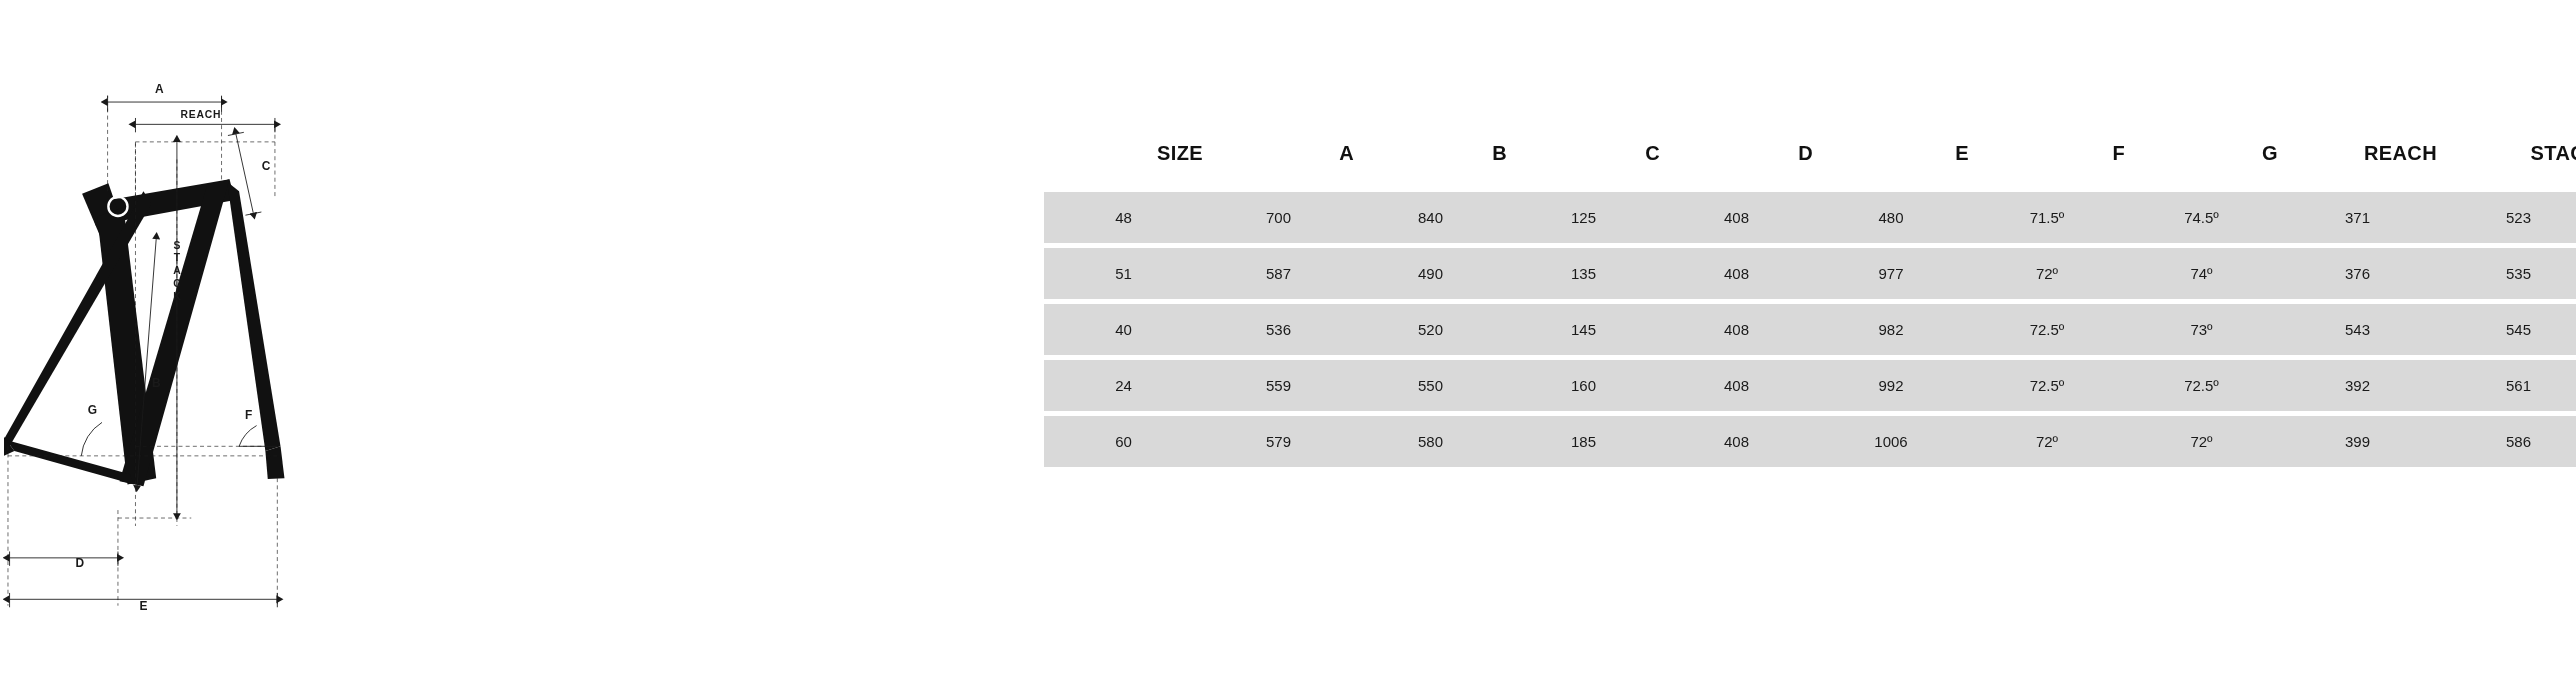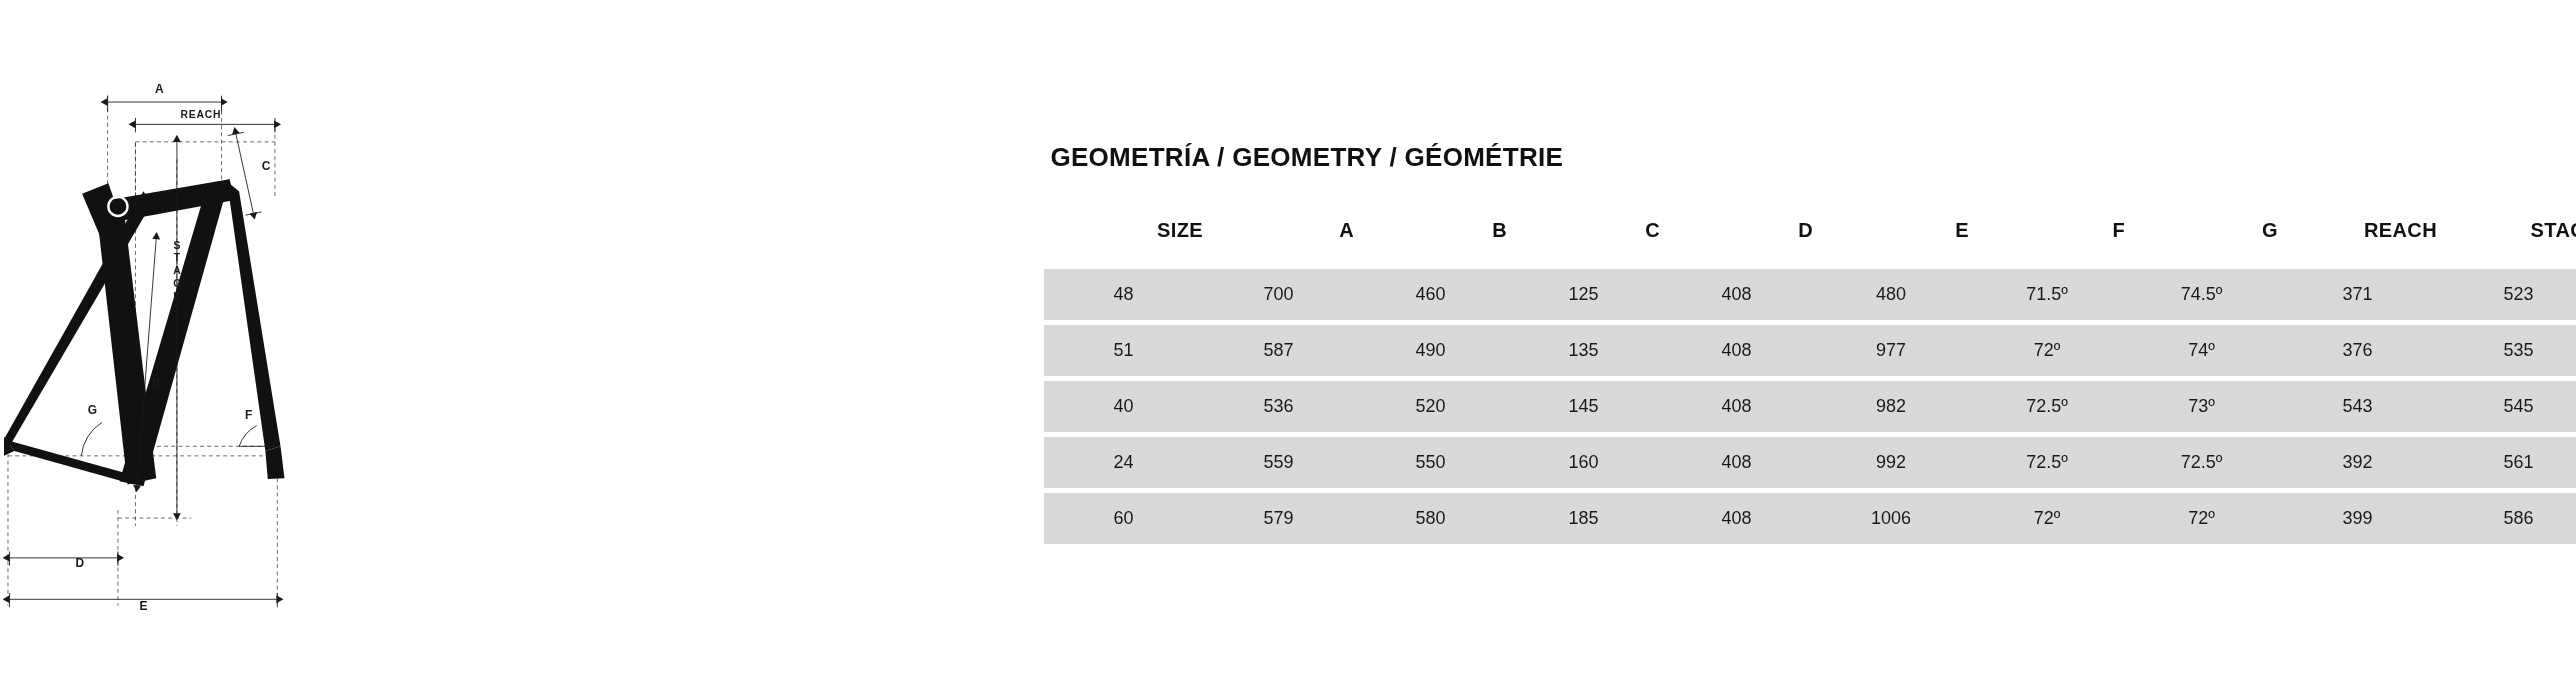--- a/index.html
+++ b/index.html
@@ -53,21 +53,21 @@
   }
   table.geo th {
     font-size: 20px;
     font-weight: bold;
     color: #111111;
     padding: 0 0 22px 0;
     text-align: right;
     letter-spacing: 0.4px;
   }
   table.geo td {
-    font-size: 18px;
+    font-size: 15px;
     color: #1a1a1a;
     text-align: center;
     height: 51px;
     padding: 0;
   }
   table.geo tbody tr {
     background: #d9d9d9;
   }
   table.geo tbody tr td {
     border-top: 5.6px solid #ffffff;
@@ -245,21 +245,20 @@
         <text class="stack-letter" x="222" y="312" text-anchor="middle">S</text>
         <text class="stack-letter" x="222" y="328" text-anchor="middle">T</text>
         <text class="stack-letter" x="222" y="344" text-anchor="middle">A</text>
         <text class="stack-letter" x="222" y="360" text-anchor="middle">C</text>
         <text class="stack-letter" x="222" y="376" text-anchor="middle">K</text>
       </g>
     </svg>
   </div>
 
   <div class="table-panel">
-    <h1 class="table-title">GEOMETRÍA / GEOMETRY / GÉOMÉTRIE</h1>
 
     <table class="geo">
       <colgroup>
         <col class="col-size">
           <col class="col-a">
           <col class="col-b">
           <col class="col-c">
           <col class="col-d">
         <col class="col-e">
           <col class="col-f">
@@ -278,21 +277,21 @@
           <th>F</th>
           <th>G</th>
           <th>REACH</th>
           <th>STACK</th>
         </tr>
       </thead>
       <tbody>
         <tr>
           <td>48</td>
           <td>700</td>
-          <td>460</td>
+          <td>840</td>
           <td>125</td>
           <td>408</td>
           <td>480</td>
           <td>71.5º</td>
           <td>74.5º</td>
           <td>371</td>
           <td>523</td>
         </tr>
         <tr>
           <td>51</td>

